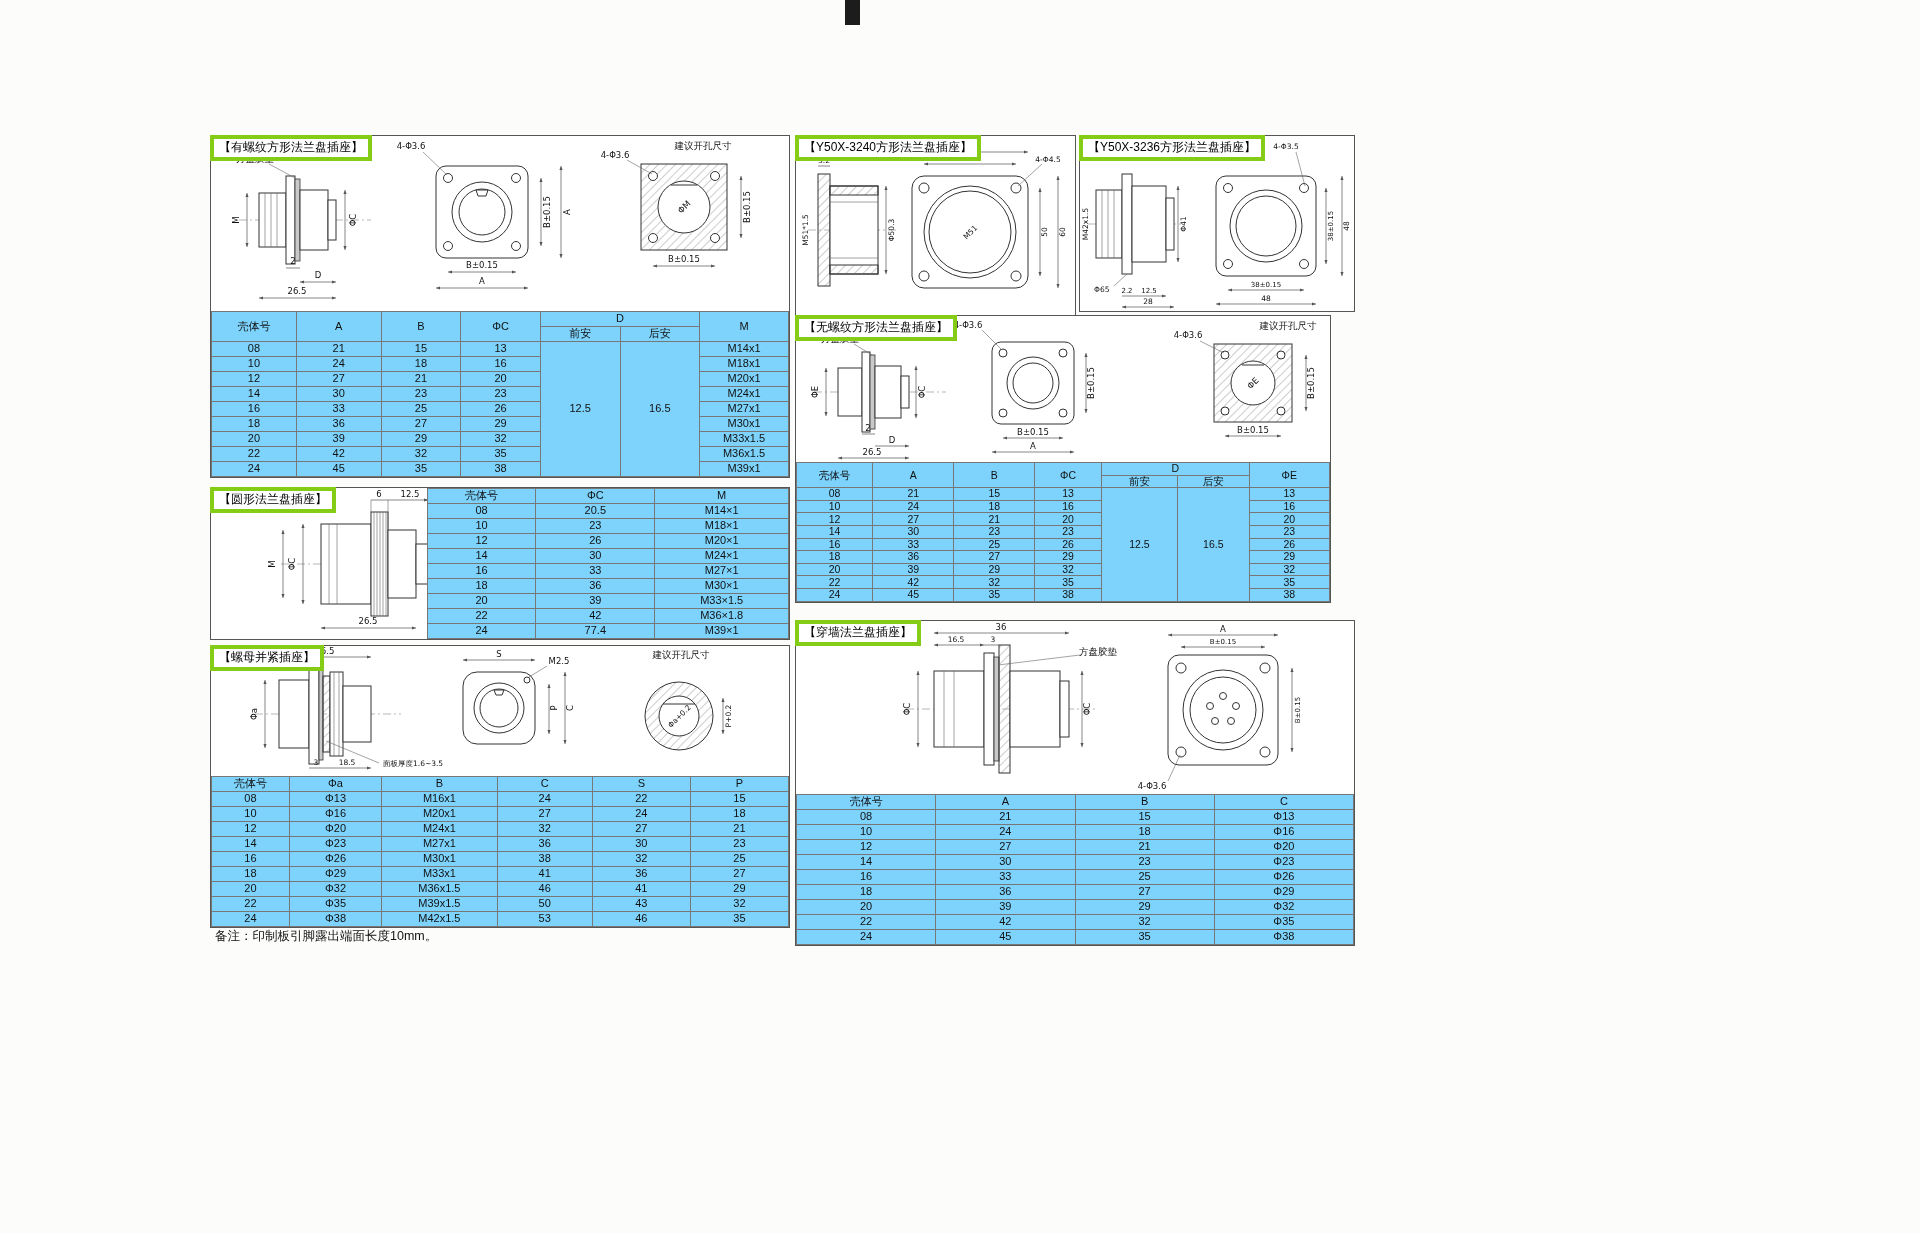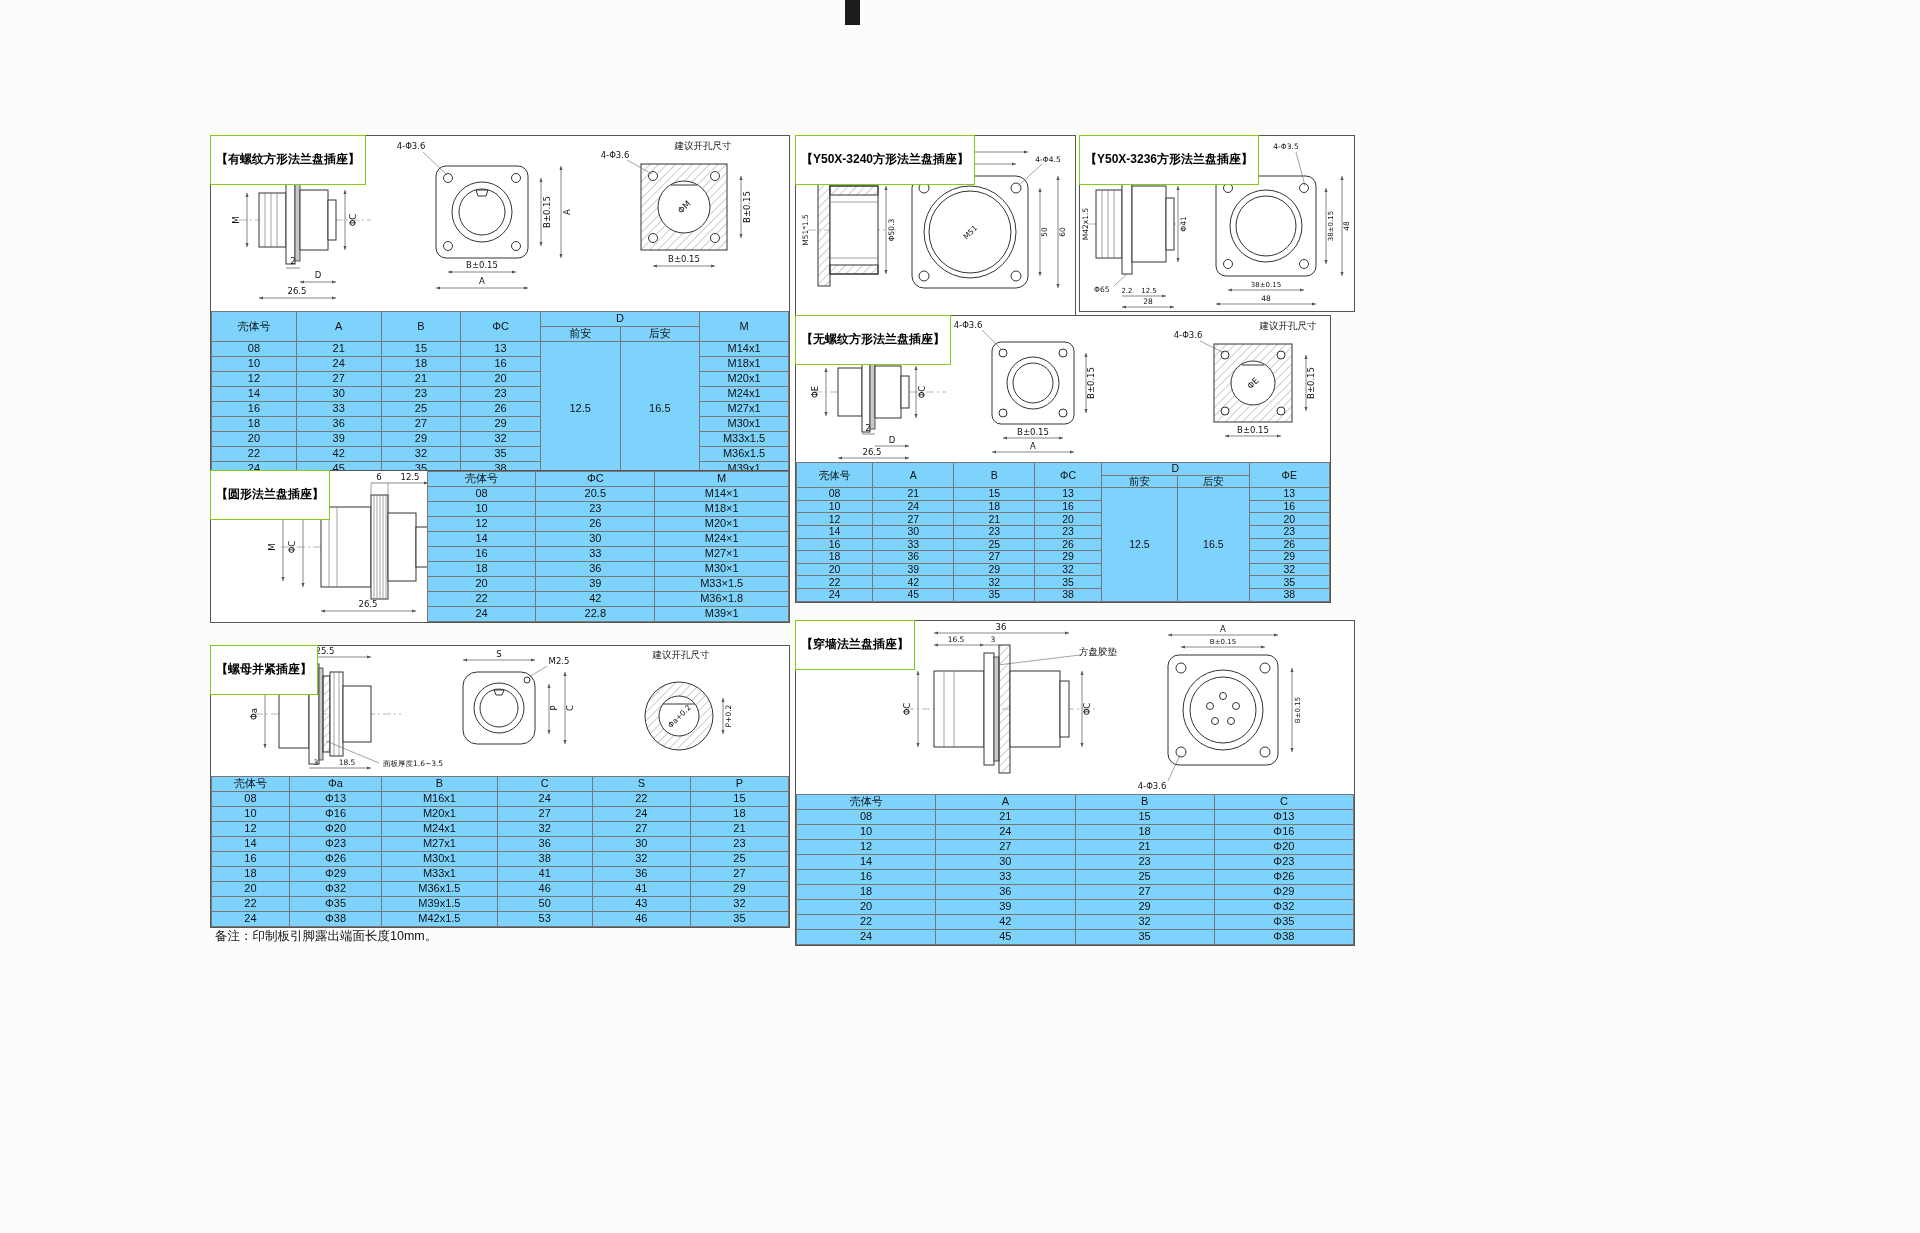--- a/index.html
+++ b/index.html
@@ -2,22 +2,22 @@
 <html><head>
 <meta charset="utf-8">
 <style>
   *{box-sizing:border-box;margin:0;padding:0}
   html,body{background:#e9e9e6;font-family:"Liberation Sans","DejaVu Sans",sans-serif}
   .sheet{position:relative;width:1920px;height:1233px;background:#fcfcfa;overflow:hidden}
   .title{position:absolute;left:210px;top:28px;width:1150px;text-align:center;
          font-size:27px;font-weight:bold;color:#1b2ed8;letter-spacing:2px}
   .scan-mark{position:absolute;left:845px;top:0;width:15px;height:25px;background:#1c1c1c}
   .panel{position:absolute;border:1px solid #555;background:#fff}
-  .tag{position:absolute;top:-1px;left:-1px;background:#fff;border:1px solid #84cc16;
-       font-size:12px;font-weight:700;padding:16px 5px;line-height:1.3;z-index:3;white-space:nowrap}
+  .tag{position:absolute;top:-1px;left:-1px;background:#fff;border:4px solid #84cc16;
+       font-size:12px;font-weight:400;padding:1px 5px;line-height:1.3;z-index:3;white-space:nowrap}
   .draw-area{position:relative;width:100%;overflow:hidden}
   .tbl{width:100%;border-collapse:collapse;table-layout:fixed;background:#7dd3fc}
   .tbl th,.tbl td{border:1px solid #777;font-size:11px;font-weight:400;height:15px;
                   line-height:1.05;padding:0 2px;text-align:center;color:#111;overflow:hidden}
   .tight th,.tight td{height:12.6px;font-size:10.5px}
   .round-flex{display:flex;height:151px}
   .round-flex .tbl{height:100%}
   .note{position:absolute;left:215px;top:928px;font-size:12.5px;color:#111}
   
   .pt{fill:#fff;stroke:#333;stroke-width:1}
@@ -197,21 +197,21 @@
             <td>24</td>
             <td>45</td>
             <td>35</td>
             <td>38</td>
             <td>M39x1</td>
           </tr>
         </tbody>
     </table>
   </section>
 
-  <section class="panel" style="left:210px;top:470px;width:580px;height:153px">
+  <section class="panel" style="left:210px;top:487px;width:580px;height:153px">
     <div class="tag">【圆形法兰盘插座】</div>
     <div class="round-flex">
       <svg width="345" height="151">
         <line class="cl" x1="70" y1="76" x2="300" y2="76"></line>
         <rect class="pt" x="110" y="36" width="50" height="80"></rect>
         <path class="thin" d="M118,36V116M126,36V116"></path>
         <rect class="pt" x="160" y="24" width="17" height="104"></rect>
         <path class="thin" d="M163,24V128M166,24V128M169,24V128M172,24V128M175,24V128"></path>
         <rect class="pt" x="177" y="42" width="28" height="68"></rect>
         <rect class="pt" x="205" y="56" width="12" height="40"></rect>
@@ -276,21 +276,21 @@
               <td>39</td>
               <td>M33×1.5</td>
             </tr>
             <tr>
               <td>22</td>
               <td>42</td>
               <td>M36×1.8</td>
             </tr>
             <tr>
               <td>24</td>
-              <td>22.8</td>
+              <td>77.4</td>
               <td>M39×1</td>
             </tr>
           </tbody>
       </table>
     </div>
   </section>
 
   <section class="panel" style="left:210px;top:645px;width:580px">
     <div class="tag">【螺母并紧插座】</div>
     <div class="draw-area" style="height:130px">

